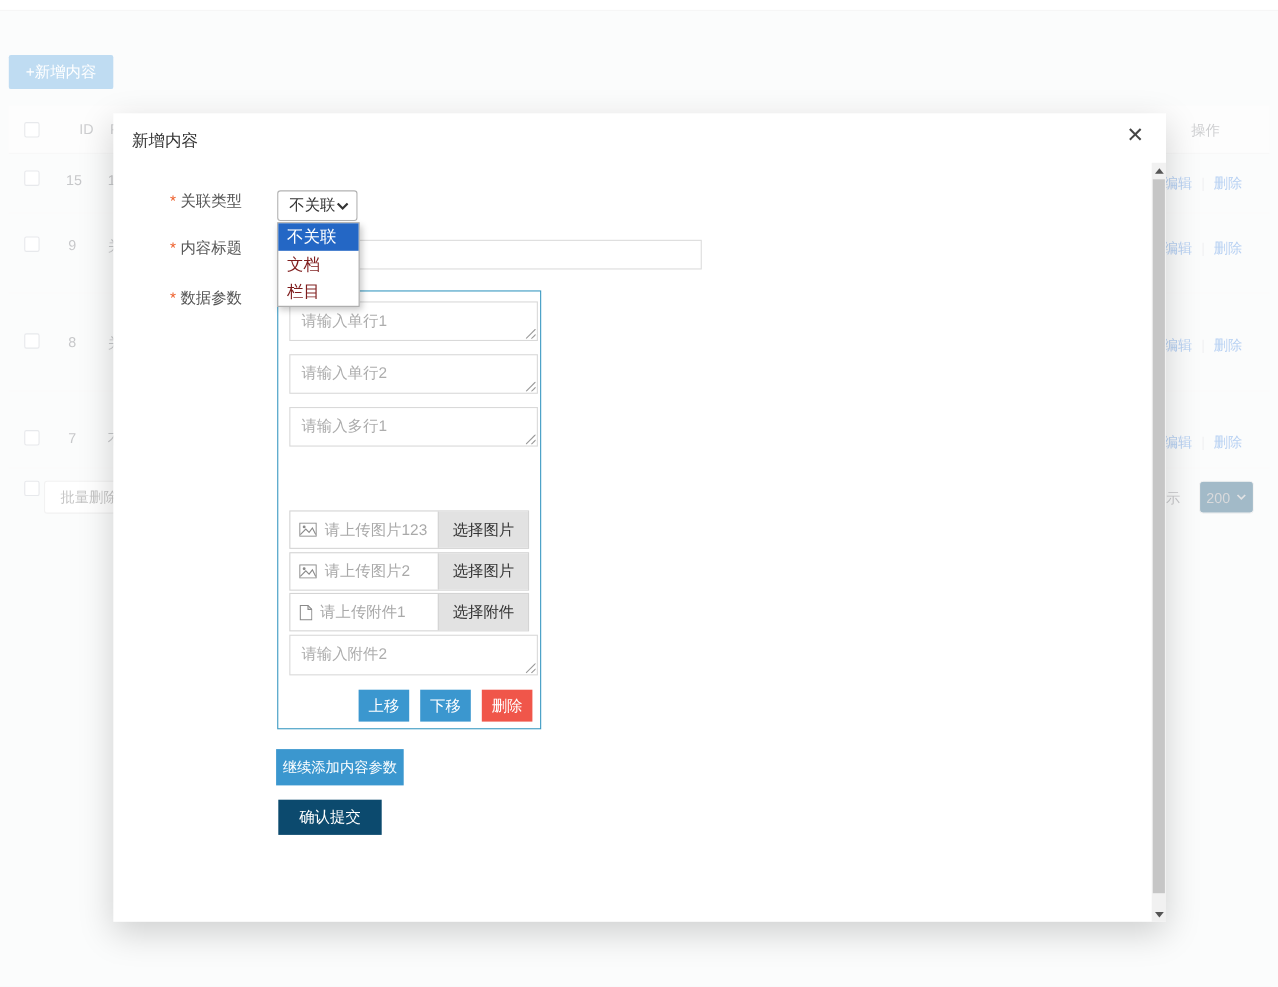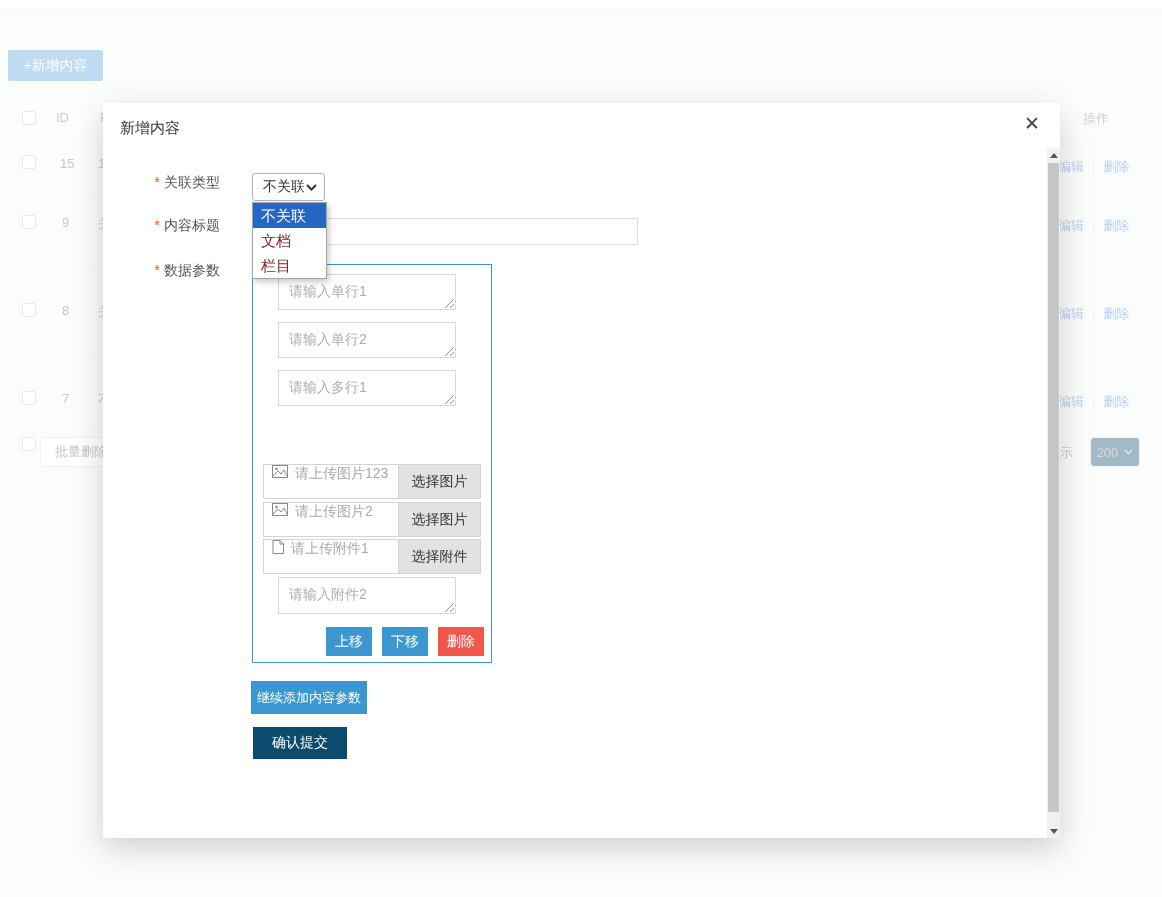--- a/index.html
+++ b/index.html
@@ -45,28 +45,28 @@
                 color:#333; cursor:pointer; z-index:3; justify-content:space-between; }
   .dropdown { left:149px; top:99px; width:75px; background:#fff; border:1px solid #a6a6a6;
               box-shadow:2px 3px 6px rgba(0,0,0,0.22); z-index:5; }
   .dd-opt { height:25px; line-height:25px; padding-left:8px; font-size:15px; color:#7f1d1d; cursor:pointer; }
   .dd-opt.sel { background:#2467c5; color:#fff; }
 
   .title-input { left:150px; top:115px; width:385px; height:27px; border:1px solid #dcdcdc; background:#fff;
                  font-size:14px; color:#333; padding:0 8px; outline:none; }
 
   .params-box { left:149px; top:161px; width:240px; height:399px; border:1px solid #3b9ac2; background:#fff; }
-  .ta-wrap { position:absolute; left:10px; width:178px;margin-left:15px; }
+  .ta-wrap { position:absolute; left:10px; width:226px; }
   .ta-wrap textarea { width:100%; height:100%; border:1px solid #d9d9d9; resize:none; outline:none;
                       font-family:inherit; font-size:14px; color:#333; padding:8px 10px 0; background:#fff; }
   .ta-wrap textarea::placeholder { color:#adadad; }
   .grip { position:absolute; right:2px; bottom:2px; width:9px; height:9px; pointer-events:none; }
 
   .up-row { position:absolute; left:10px; width:218px; height:35px; border:1px solid #d4d4d4; background:#fff;
-            display:flex; }
+            display:flex; align-items:center; }
   .up-ph { flex:1; color:#a9a9a9; font-size:14px; margin-left:7px; white-space:nowrap; overflow:hidden; }
   .up-icon { margin-left:8px; display:flex; }
   .up-btn { width:82px; height:100%; background:#e2e2e2; border:none; border-left:1px solid #d4d4d4;
             font-size:14px; color:#333; cursor:pointer; font-family:inherit; }
 
   .mini-btn { position:absolute; width:46px; height:29px; border:none; color:#fff; font-size:14px;
               cursor:pointer; font-family:inherit; }
   .blue { background:#3b97cf; }
   .red  { background:#f0564a; }
 
@@ -85,21 +85,21 @@
 </head>
 <body>
 
 <div id="bg">
   <div class="abs topbar"></div>
 
   <div class="abs add-btn">+新增内容</div>
 
   <div class="abs thead">
     <div class="cbx abs" style="left:14px; top:15px;"></div>
-    <span class="hd-txt" style="left:48px;">ID</span>
+    <span class="hd-txt" style="left:64px;">ID</span>
     <span class="hd-txt" style="left:92px;">P</span>
     <span class="hd-txt" style="left:1075px;">操作</span>
   </div>
 
   <div class="abs row-line" style="top:193px;"></div>
   <div class="abs row-line" style="top:266px;"></div>
   <div class="abs row-line" style="top:355px;"></div>
   <div class="abs row-line" style="top:425px;"></div>
 
   <div class="cbx abs" style="left:22px; top:155px;"></div>

